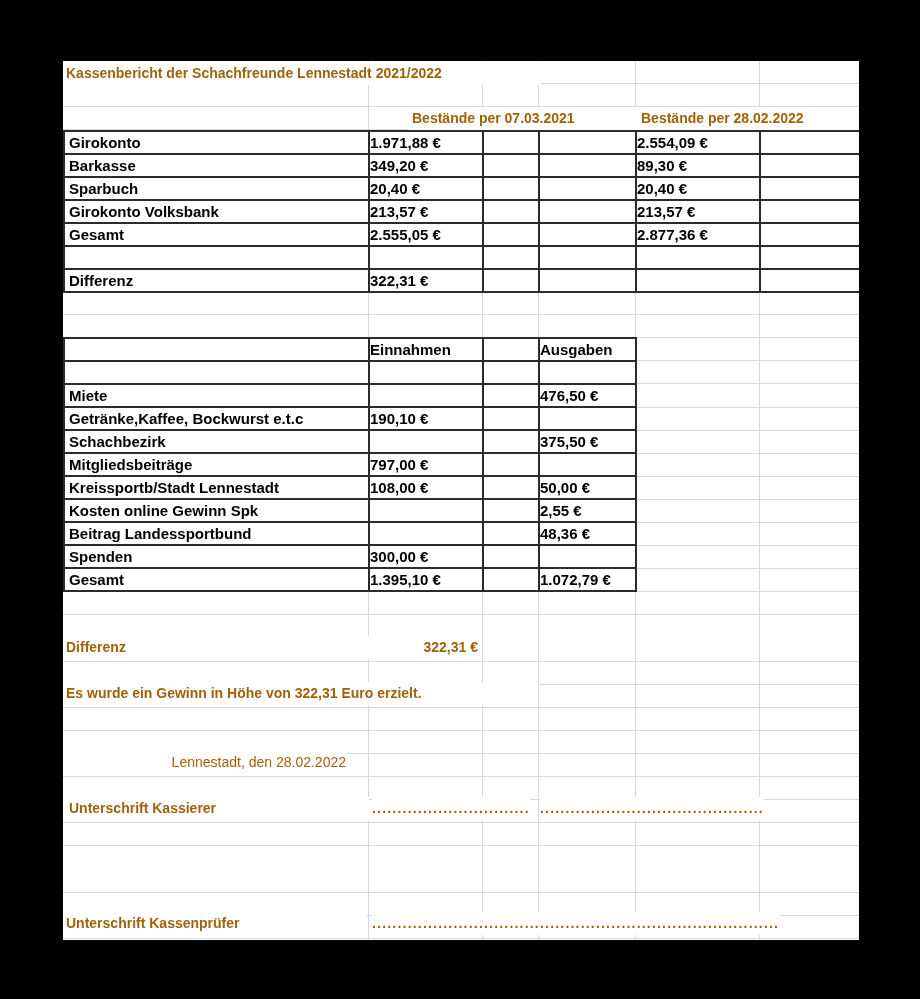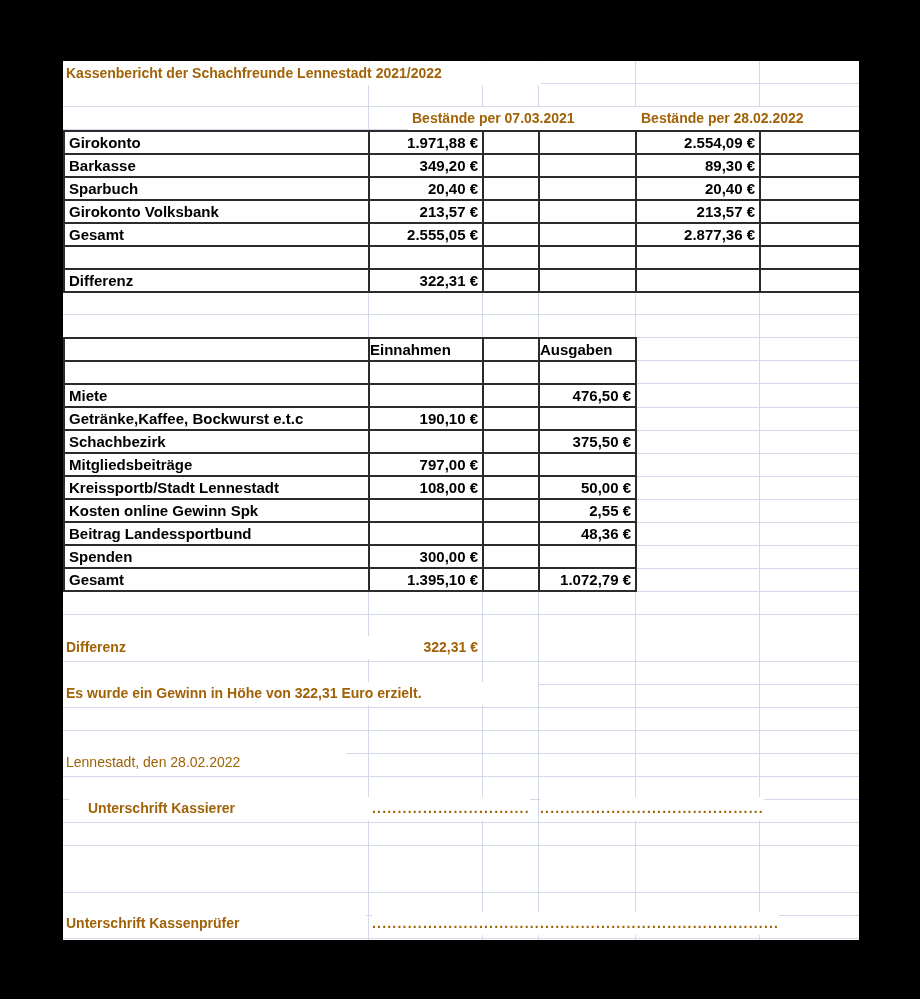--- a/index.html
+++ b/index.html
@@ -12,43 +12,43 @@
     background-color:#ffffff;
     background-image:repeating-linear-gradient(to bottom,
       transparent 0px, transparent 22.1px, #d3d9e6 22.1px, #d3d9e6 23.1px);
     overflow:hidden;
   }
   .vline { position:absolute; top:0; bottom:0; width:1px; background:#d3d9e6; z-index:1; }
   .cell {
     position:absolute; height:23px; line-height:23px; font-size:14px;
     font-weight:bold; color:#a16207; background:#fff; white-space:nowrap; z-index:2;
   }
-  .regular { font-weight:normal; }
+  .regular { font-weight:normal;text-align:right; }
   .right { text-align:right; }
   .t {
     position:absolute; border-collapse:collapse; background:#fff;
     table-layout:fixed; z-index:3;
   }
   .t td {
     border:2px solid #2b2b2b; height:21px; padding:0; font-size:15px;
     font-weight:bold; color:#000; overflow:hidden; white-space:nowrap;
   }
   td.lbl  { text-align:left; padding-left:4px; }
-  td.val  { text-align:right; padding-right:4px;border-radius:10px; }
+  td.val  { text-align:left; padding-right:4px; }
   td.hcel { text-align:left; padding-left:0; }
   .title      { left:0px;   top:1px;   width:475px; padding-left:3px; }
   .hdr-left   { left:305px; top:46px;  width:267px; padding-left:4px;margin-left:40px; }
   .hdr-right  { left:572px; top:46px;  width:224px; padding-left:6px; }
   .top-table  { left:0px;   top:69px;  width:796px; }
   .mid-table  { left:0px;   top:276px; width:572px; }
   .dif-label  { left:0px;   top:575px; width:305px; padding-left:3px; }
   .dif-value  { left:305px; top:575px; width:110px; padding-right:4px; }
   .summary    { left:0px;   top:621px; width:472px; padding-left:3px; }
   .date       { left:0px;   top:690px; width:280px; padding-left:3px; }
-  .sig1-label { left:6px;   top:736px; width:300px; padding-left:19px; }
+  .sig1-label { left:0px;   top:736px; width:300px; padding-left:6px; }
   .dots       { letter-spacing:1.2px; }
   .sig1-dots1 { left:309px; top:736px; }
   .sig1-dots2 { left:477px; top:736px; }
   .sig2-label { left:0px;   top:851px; width:300px; padding-left:3px; }
   .sig2-dots  { left:309px; top:851px; }
 </style>
 </head>
 <body>
 
 <div class="sheet">

